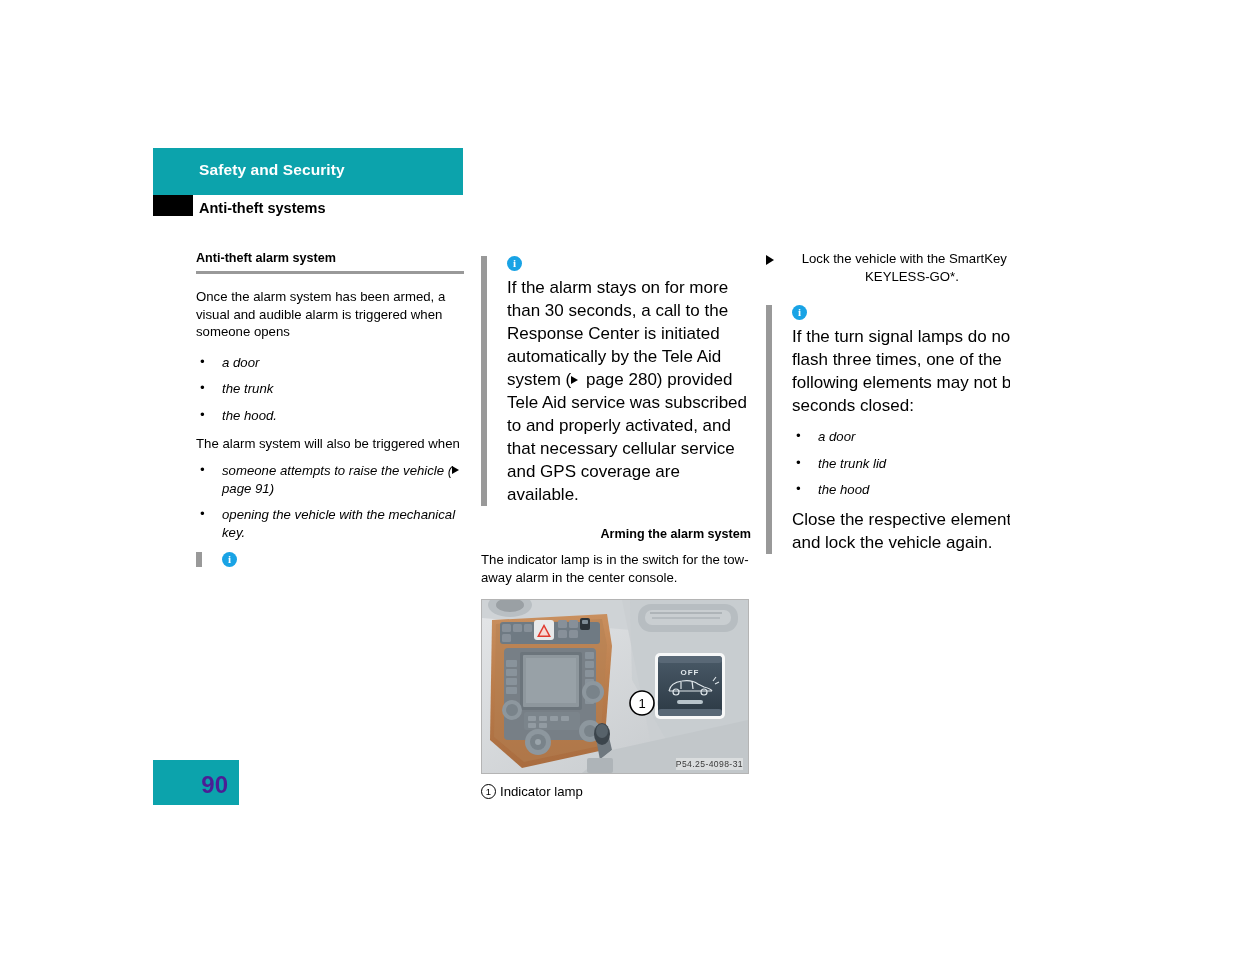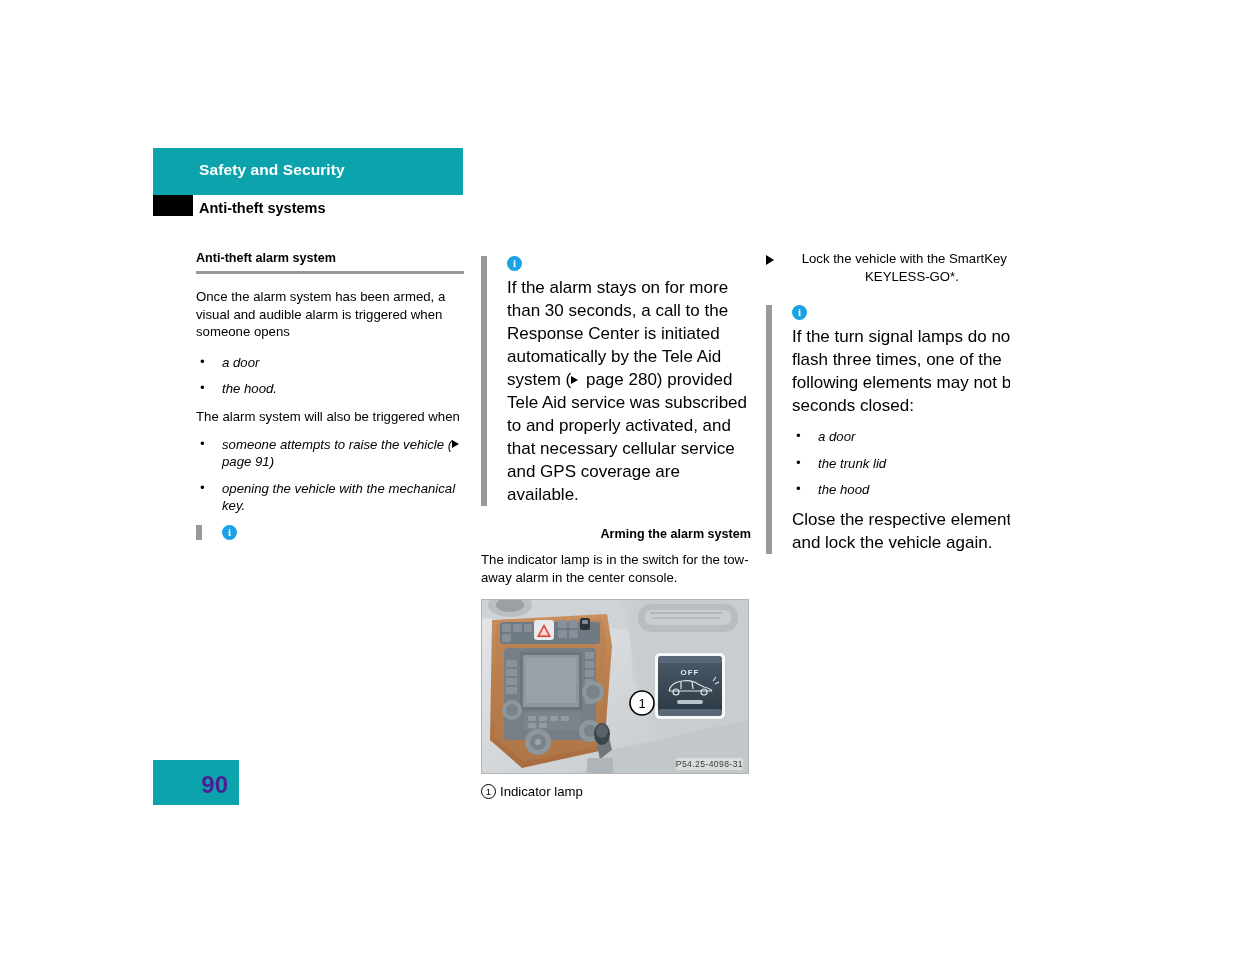--- a/index.html
+++ b/index.html
@@ -257,20 +257,21 @@
 
   <div class="col col-1">
 
     <div class="sec-head">Anti-theft alarm system</div>
     <div class="sec-rule"></div>
 
     <p class="body">Once the alarm system has been armed, a visual and audible alarm is triggered when someone opens</p>
 
     <ul class="bullets">
       <li>a door</li>
+      <li>the trunk</li>
       <li>the hood.</li>
     </ul>
 
     <p class="body tight">The alarm system will also be triggered when</p>
 
     <ul class="bullets">
       <li><span>someone attempts to raise the vehicle (</span><span class="ref-tri"></span><span> page 91)</span></li>
       <li>opening the vehicle with the mechanical key.</li>
     </ul>
 

